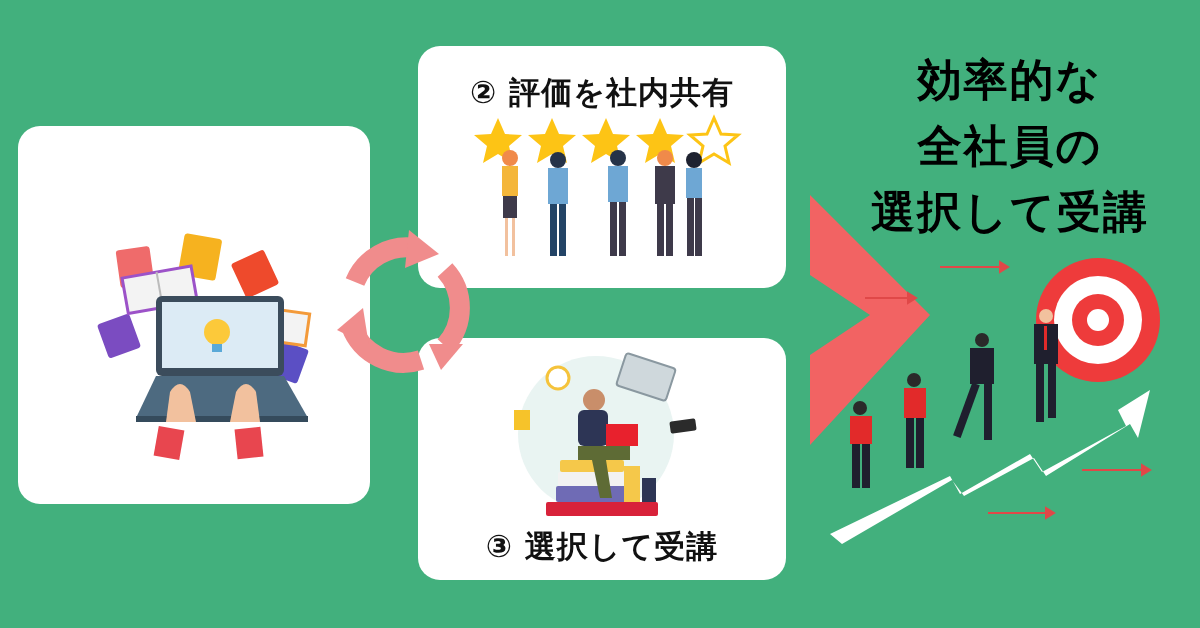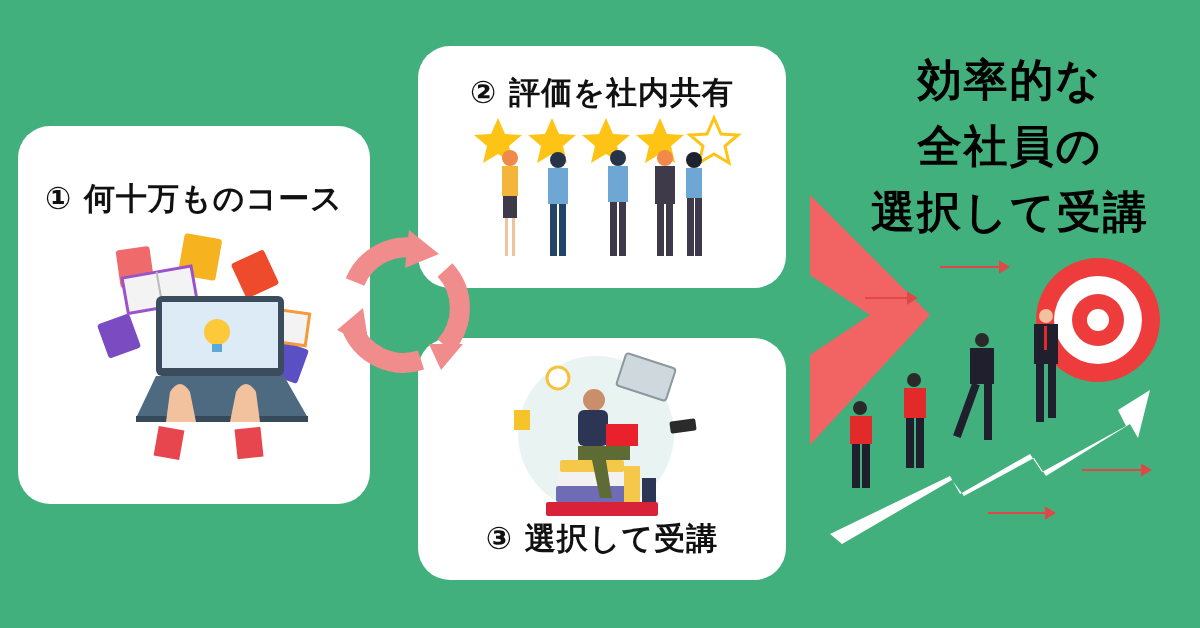--- a/index.html
+++ b/index.html
@@ -1,29 +1,28 @@
 <!DOCTYPE html>
 <html><head>
 <meta charset="utf-8">
 <style>
   html, body { margin:0; padding:0; }
   body { width:1200px; height:628px; overflow:hidden; background:#42b07d; position:relative;
          font-family:"DejaVu Sans","Liberation Sans",sans-serif; }
-  .card { position:absolute; background:#fff; border-radius:32px; }
+  .card { position:absolute; background:#fff; border-radius:22px; }
   .card-title { position:absolute; left:0; right:0; text-align:center; font-weight:bold; color:#111;
                 font-size:31px; letter-spacing:1px; white-space:nowrap; }
   .headline { position:absolute; left:840px; width:340px; text-align:center; color:#000000; font-weight:bold;
               font-size:44px; line-height:60px; letter-spacing:2px; }
   svg { position:absolute; overflow:visible; }
 </style>
 </head>
 <body>
 
 <div class="card" style="left:18px;top:126px;width:352px;height:378px;">
-  <div class="card-title" style="top:52px;">① 何十万ものコース</div>
 
   <svg width="352" height="378" viewBox="0 0 352 378">
 
     <rect x="100" y="122" width="34" height="38" rx="3" fill="#ef6b6b" transform="rotate(-8 117 141)"></rect>
     <rect x="163" y="110" width="38" height="42" rx="3" fill="#f6b21f" transform="rotate(10 182 131)"></rect>
     <rect x="219" y="129" width="36" height="38" rx="3" fill="#ee4a2c" transform="rotate(-25 237 148)"></rect>
     <rect x="84" y="192" width="34" height="36" rx="3" fill="#7b4cc1" transform="rotate(-20 101 210)"></rect>
     <rect x="250" y="217" width="36" height="36" rx="3" fill="#5b4fc4" transform="rotate(20 268 235)"></rect>
     <g transform="rotate(-10 140 160)">
       <rect x="106" y="146" width="70" height="36" fill="#f3f3f3" stroke="#9c52c8" stroke-width="3"></rect>
@@ -97,21 +96,21 @@
     <rect x="138" y="148" width="70" height="16" rx="2" fill="#6f6bb5"></rect>
     <rect x="140" y="134" width="66" height="14" rx="2" fill="#f2f2f2"></rect>
     <rect x="142" y="122" width="64" height="12" rx="2" fill="#f5c84a"></rect>
     <rect x="206" y="128" width="16" height="36" fill="#f5c84a"></rect>
     <rect x="224" y="140" width="14" height="24" fill="#2d3555"></rect>
     <circle cx="176" cy="62" r="11" fill="#c98e6a"></circle>
     <rect x="160" y="72" width="30" height="36" rx="6" fill="#2d3555"></rect>
     <path d="M160 108 h52 v14 h-24 l6 38 h-12 l-8 -38 h-14 z" fill="#5e6b35"></path>
     <rect x="188" y="86" width="32" height="22" fill="#e8212d"></rect>
   </svg>
-  <div class="card-title" style="top:180px;">③ 選択して受講</div>
+  <div class="card-title" style="top:188px;">③ 選択して受講</div>
 </div>
 
 <svg style="left:325px;top:222px;" width="160" height="160" viewBox="0 0 160 160">
   <g fill="none" stroke="#f08c8c" stroke-width="20">
     <path d="M30 60 A56 56 0 0 1 90 26"></path>
     <path d="M120 48 A56 56 0 0 1 120 124"></path>
     <path d="M96 138 A56 56 0 0 1 26 104"></path>
   </g>
   <polygon points="84,8 114,32 80,46" fill="#f08c8c"></polygon>
   <polygon points="104,122 138,122 116,148" fill="#f08c8c"></polygon>

